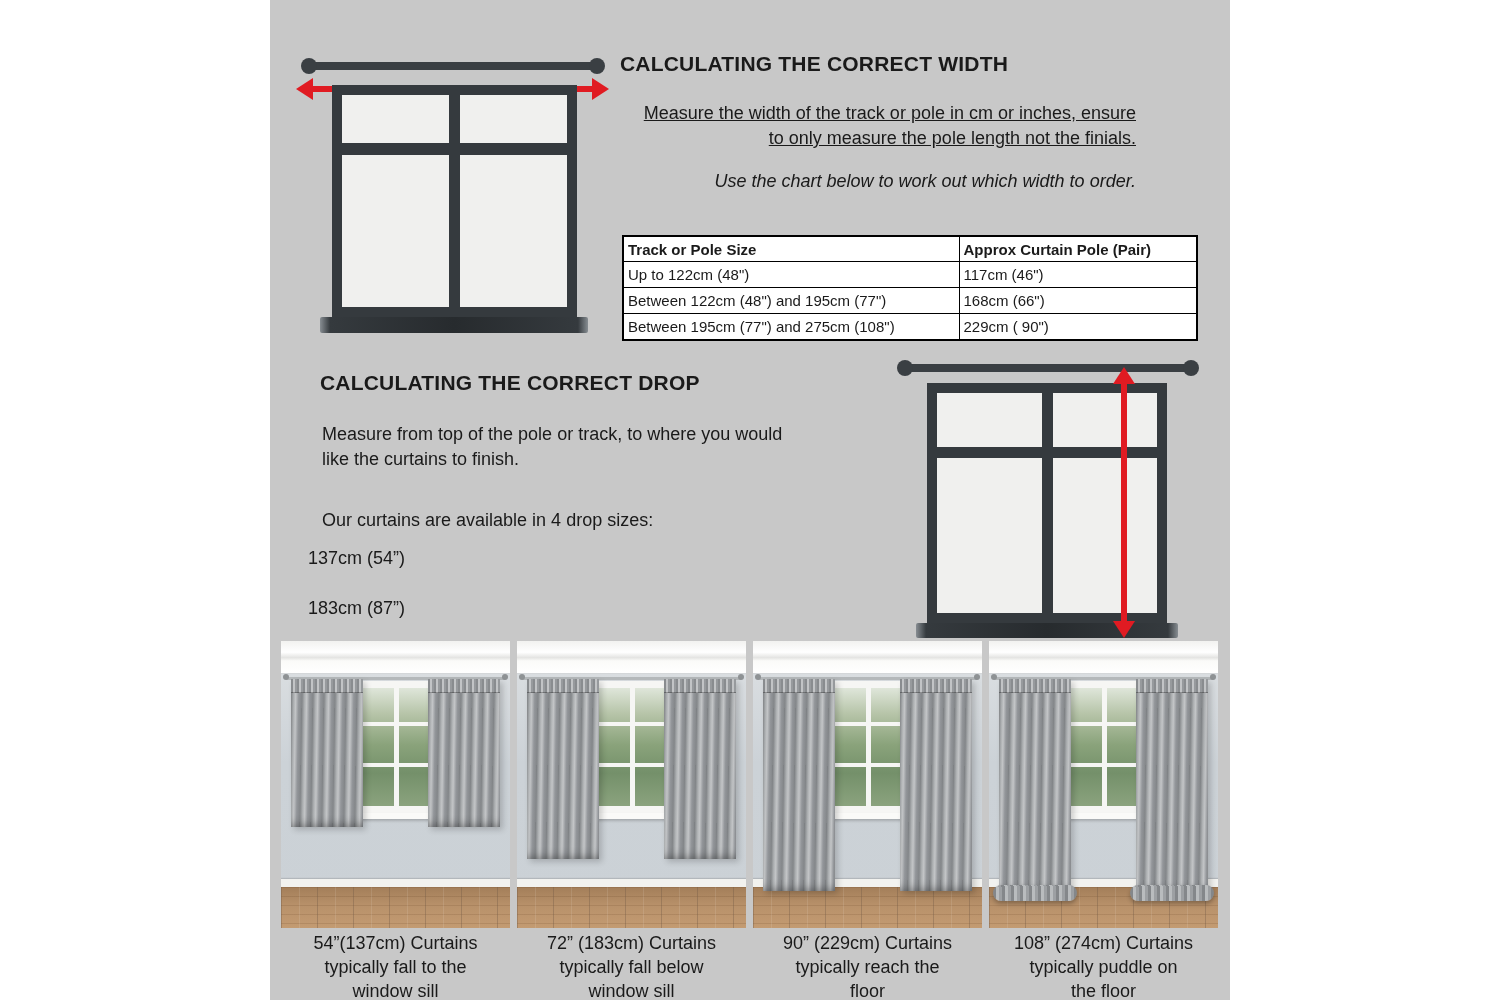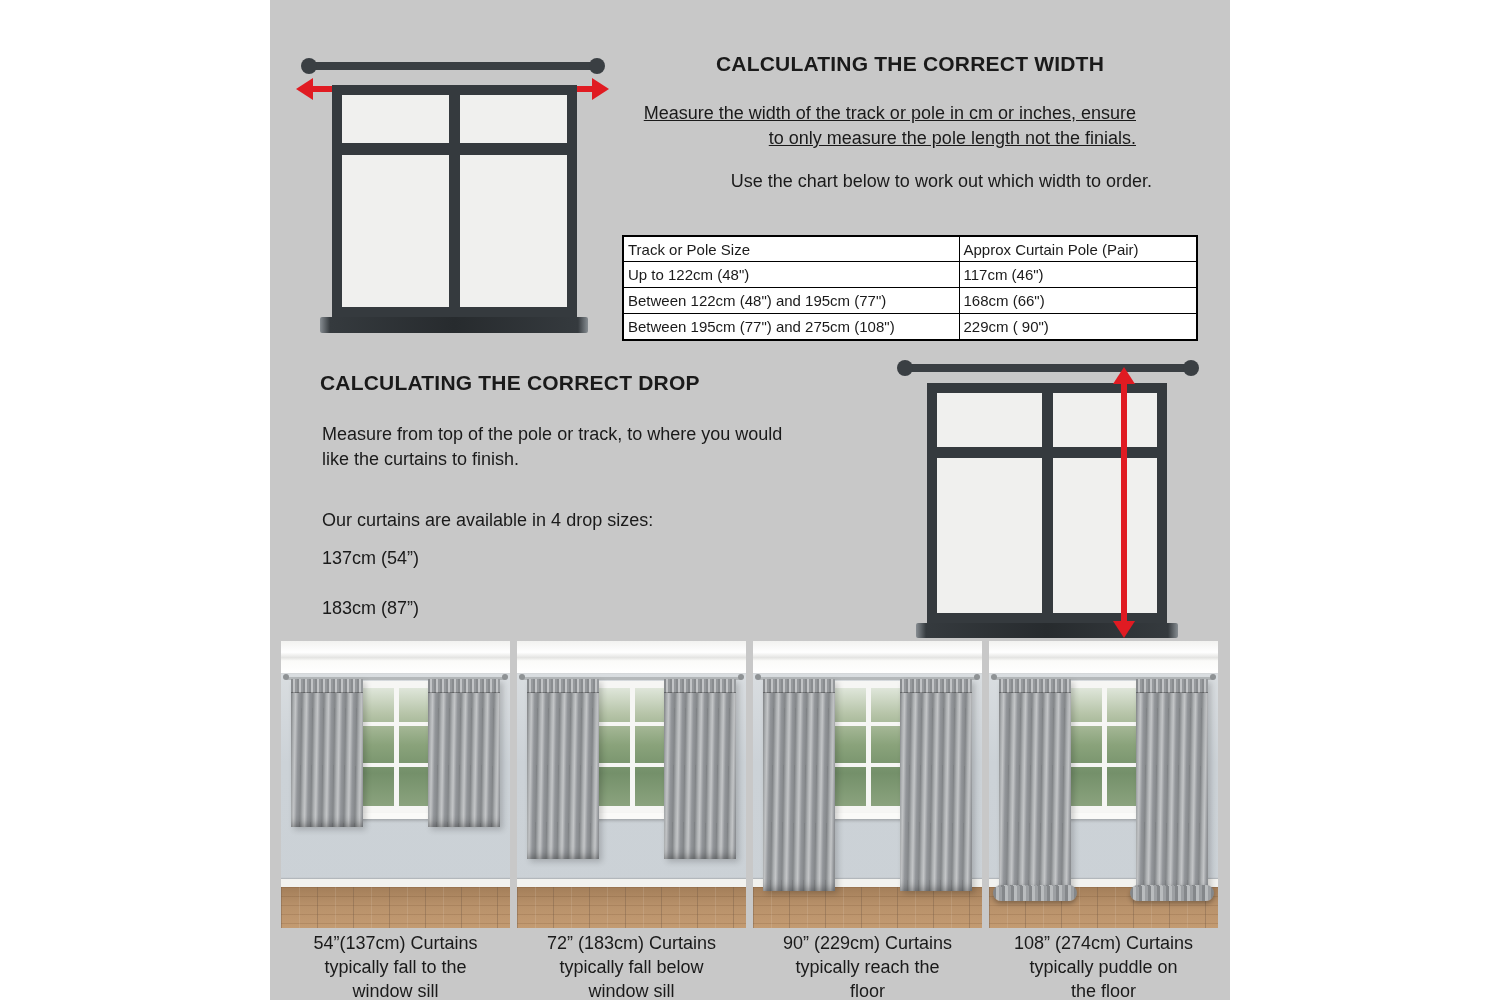--- a/index.html
+++ b/index.html
@@ -30,27 +30,27 @@
   .v-arrow .shaft{position:absolute;top:13px;bottom:13px;left:8px;width:6px;background:#e01b22;}
   .v-arrow .head-t{position:absolute;top:0;left:0;width:0;height:0;
      border-left:11px solid transparent;border-right:11px solid transparent;border-bottom:17px solid #e01b22;}
   .v-arrow .head-b{position:absolute;bottom:0;left:0;width:0;height:0;
      border-left:11px solid transparent;border-right:11px solid transparent;border-top:17px solid #e01b22;}
 
   
   .h-title{font-size:21px;font-weight:bold;letter-spacing:.2px;white-space:nowrap;}
   .body-txt{font-size:18px;line-height:25px;white-space:pre-line;}
   .right-txt{text-align:right;}
-  .center-txt{text-align:center;}
+  .center-txt{}
 
   
   table.size-table{border-collapse:collapse;background:#ffffff;border:2px solid #000;table-layout:fixed;}
   table.size-table th,table.size-table td{border:1px solid #000;font-size:15px;padding:1px 4px;
      text-align:left;vertical-align:middle;white-space:nowrap;overflow:hidden;}
-  table.size-table th{font-weight:normal;height:22px;}
+  table.size-table th{font-weight:bold;height:22px;}
   table.size-table td{height:23px;}
 
   
   .photo{width:229px;height:287px;top:641px;overflow:hidden;background:#ced4d8;}
   .cornice{position:absolute;left:0;right:0;top:0;height:32px;
      background:linear-gradient(180deg,#f2f2f0 0%,#ffffff 35%,#e4e4e2 52%,#fbfbf9 62%,#ffffff 100%);
      border-bottom:1px solid #d4d7d9;}
   .wall{position:absolute;left:0;right:0;top:33px;bottom:0;
      background:linear-gradient(180deg,#d9dde0 0%,#ccd2d7 35%,#cbd1d6 100%);}
   .photo-pole{position:absolute;left:5px;right:5px;top:36px;height:3px;background:#b4b8ba;}
@@ -111,21 +111,21 @@
     <div class="abs d-window" style="left:332px;top:85px;width:245px;height:232px;">
       <div class="d-vmul" style="left:107px;width:11px;"></div>
       <div class="d-hmul" style="top:48px;height:12px;"></div>
     </div>
     <div class="abs d-sill" style="left:320px;top:317px;width:268px;height:16px;"></div>
   </div>
 
   <div class="abs h-title center-txt" style="left:620px;top:52px;width:580px;">CALCULATING THE CORRECT WIDTH</div>
   <div class="abs body-txt right-txt" style="left:620px;top:101px;width:516px;text-decoration:underline;">Measure the width of the track or pole in cm or inches, ensure
 to only measure the pole length not the finials.</div>
-  <div class="abs body-txt right-txt" style="left:636px;top:169px;width:516px;">Use the chart below to work out which width to order.</div>
+  <div class="abs body-txt right-txt" style="left:620px;top:169px;width:516px;font-style:italic;">Use the chart below to work out which width to order.</div>
 
   <table class="abs size-table" style="left:622px;top:235px;width:574px;">
     <colgroup>
         <col style="width:336px">
         <col style="width:238px">
       </colgroup>
     <tbody>
         <tr>
       <th>Track or Pole Size</th>
       <th>Approx Curtain Pole (Pair)</th>
@@ -142,21 +142,21 @@
       <td>Between 195cm (77") and 275cm (108")</td>
       <td>229cm ( 90")</td>
     </tr>
   </tbody>
     </table>
 
   <div class="abs h-title" style="left:320px;top:371px;">CALCULATING THE CORRECT DROP</div>
   <div class="abs body-txt" style="left:322px;top:422px;width:560px;">Measure from top of the pole or track, to where you would
 like the curtains to finish.</div>
   <div class="abs body-txt" style="left:322px;top:496px;width:560px;margin-top:12px;">Our curtains are available in 4 drop sizes:</div>
-  <div class="abs body-txt" style="left:322px;top:521px;width:300px;">
+  <div class="abs body-txt" style="left:308px;top:521px;width:300px;">
     <div>137cm (54”)</div>
     <div>183cm (87”)</div>
     <div>229cm (90”)</div>
     <div>274cm (108”)</div>
   </div>
 
   <div>
     <div class="abs d-pole" style="left:906px;top:364px;width:282px;height:8px;"></div>
     <div class="abs d-finial" style="left:897px;top:360px;"></div>
     <div class="abs d-finial" style="left:1183px;top:360px;"></div>

